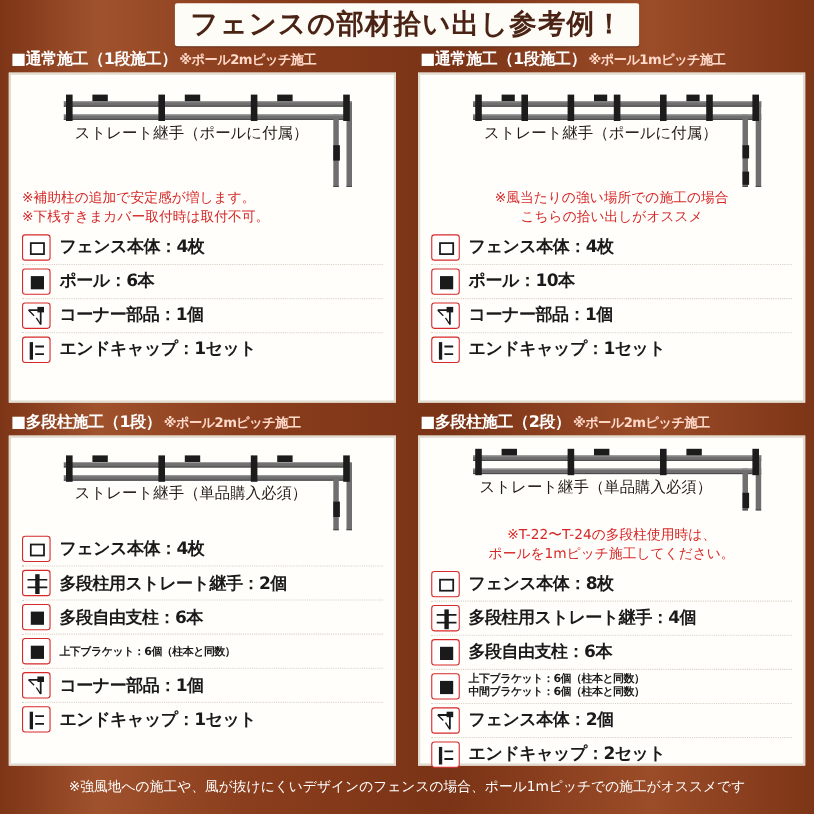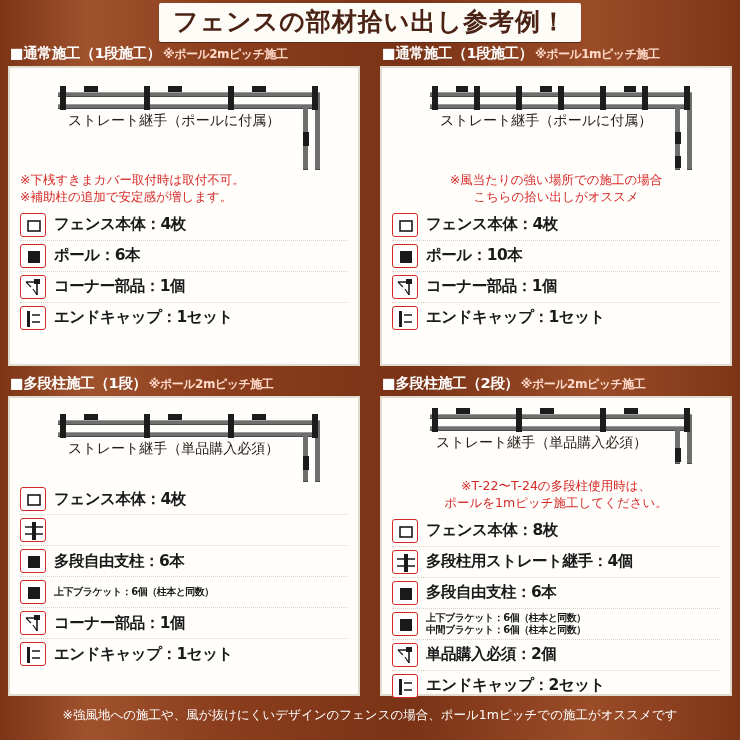--- a/index.html
+++ b/index.html
@@ -176,22 +176,22 @@
             <div class="post" style="left:124px; top:8px; height:24px;"></div>
             <div class="post" style="left:208px; top:8px; height:24px;"></div>
             <div class="post" style="left:292px; top:8px; height:24px;"></div>
             <div class="blk" style="left:64px; top:8px; width:14px; height:6px;"></div>
             <div class="blk" style="left:148px; top:8px; width:14px; height:6px;"></div>
             <div class="blk" style="left:232px; top:8px; width:14px; height:6px;"></div>
             <div class="blk" style="left:283px; top:54px; width:6px; height:14px;"></div>
             <div class="schem-label" style="left:48px; top:34px;">ストレート継手（ポールに付属）</div>
           </div>
           <div class="note left">
+            <div>※補助柱の追加で安定感が増します。</div>
             <div>※下桟すきまカバー取付時は取付不可。</div>
-            <div>※補助柱の追加で安定感が増します。</div>
           </div>
           <div class="items">
             <div class="item">
               <span class="ic">
                 <svg width="26" height="24" viewBox="0 0 26 24">
                     <rect x="7" y="7" width="12" height="10" fill="none" stroke="#1a1a1a" stroke-width="1.6"></rect>
                   </svg>
               </span>
               <span class="item-text">フェンス本体：4枚</span>
             </div>
@@ -328,20 +328,21 @@
               </span>
               <span class="item-text">フェンス本体：4枚</span>
             </div>
             <div class="item">
               <span class="ic">
                 <svg width="26" height="24" viewBox="0 0 26 24">
                     <rect x="11" y="3" width="4" height="18" fill="#1a1a1a"></rect>
                     <path d="M4 8 H22 M4 15 H22" stroke="#1a1a1a" stroke-width="1.5"></path>
                   </svg>
               </span>
+              <span class="item-text">多段柱用ストレート継手：2個</span>
             </div>
             <div class="item">
               <span class="ic">
                 <svg width="26" height="24" viewBox="0 0 26 24">
                     <rect x="7" y="6" width="12" height="12" fill="#1a1a1a"></rect>
                   </svg>
               </span>
               <span class="item-text">多段自由支柱：6本</span>
             </div>
             <div class="item">
@@ -438,21 +439,21 @@
               </span>
             </div>
             <div class="item">
               <span class="ic">
                 <svg width="26" height="24" viewBox="0 0 26 24">
                     <path d="M5 6 H16 V19" fill="none" stroke="#1a1a1a" stroke-width="1.6"></path>
                     <path d="M5 6 L10 11 M12 13 L16 19" stroke="#1a1a1a" stroke-width="1.2"></path>
                     <rect x="13" y="3" width="6" height="5" fill="#1a1a1a"></rect>
                   </svg>
               </span>
-              <span class="item-text">単品購入必須：2個</span>
+              <span class="item-text">フェンス本体：2個</span>
             </div>
             <div class="item">
               <span class="ic">
                 <svg width="26" height="24" viewBox="0 0 26 24">
                     <rect x="6" y="4" width="3" height="16" fill="#1a1a1a"></rect>
                     <path d="M11 8 H19 M11 15 H19" stroke="#1a1a1a" stroke-width="1.6"></path>
                   </svg>
               </span>
               <span class="item-text">エンドキャップ：2セット</span>
             </div>

